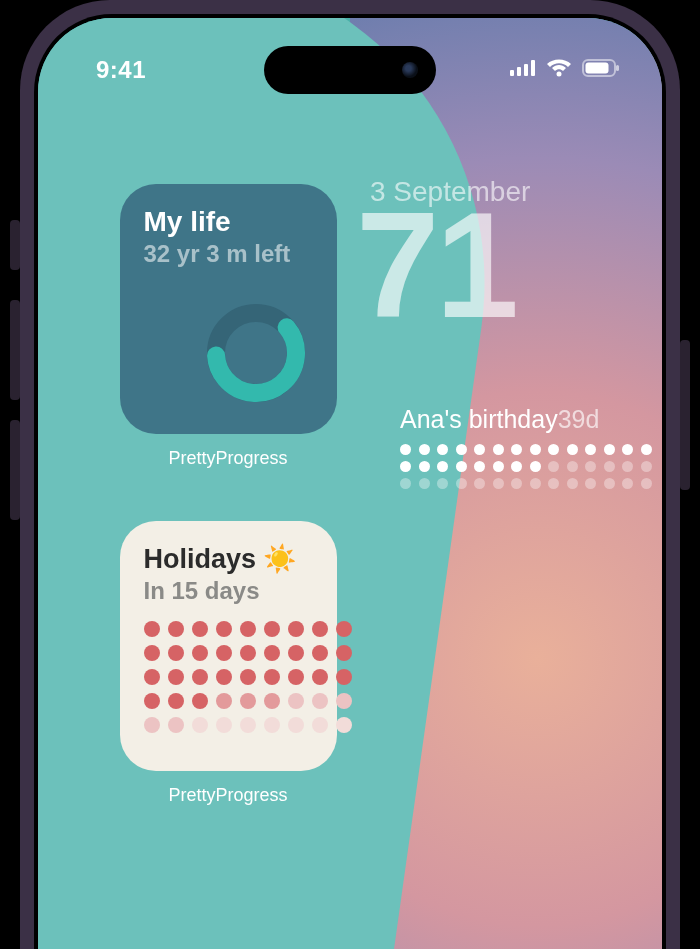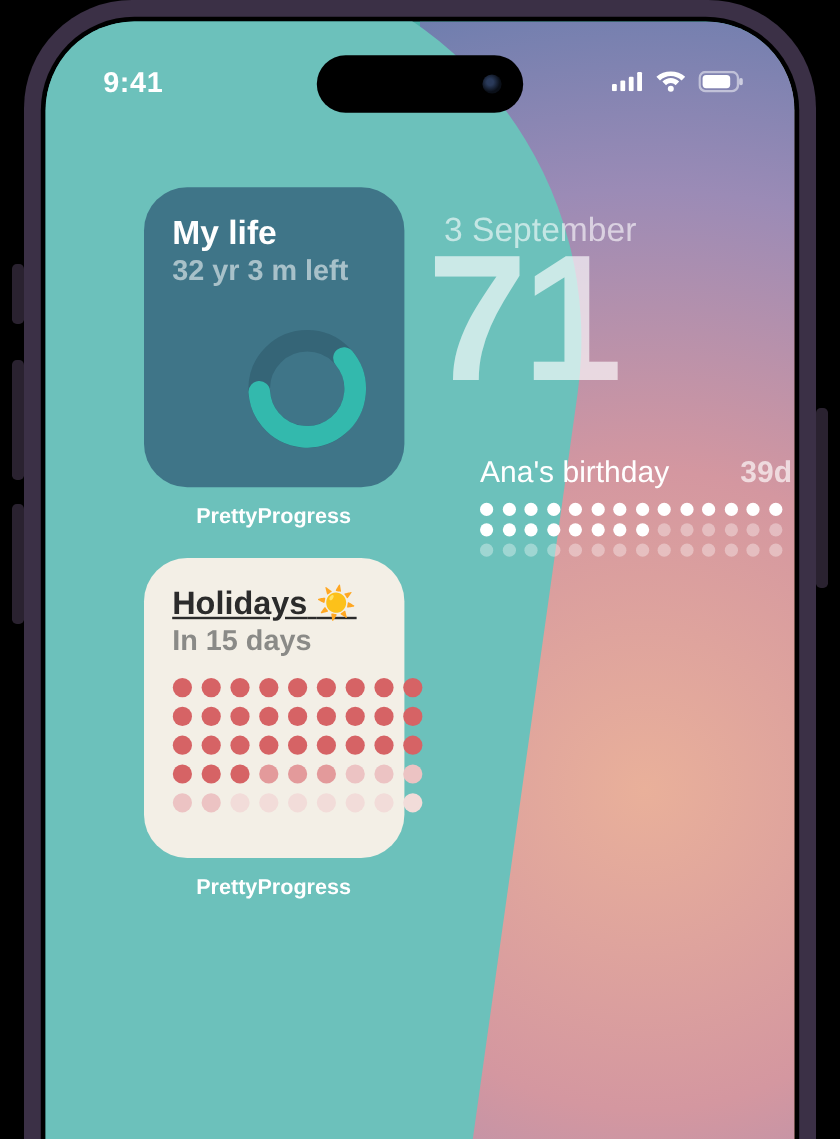--- a/index.html
+++ b/index.html
@@ -67,21 +67,21 @@
     content: "";
     position: absolute;
     right: 18px; top: 50%; transform: translateY(-50%);
     width: 16px; height: 16px; border-radius: 50%;
     background: radial-gradient(circle at 40% 40%, #2a3a5a 20%, #0a0f18 60%);
   }
 
   
   .status {
     position: absolute;
-    top: 30px; left: 0; right: 0;
+    top: 30px; left: 10px; right: 0;
     height: 44px;
     display: flex; justify-content: space-between; align-items: center;
     padding: 0 42px 0 48px;
     color: #fff;
     font-weight: 600;
   }
   .status-time { font-size: 24px; letter-spacing: 0.5px; }
   .status-icons { display: flex; align-items: center; gap: 10px; }
 
   
@@ -99,53 +99,54 @@
     letter-spacing: -4px;
     line-height: 1;
   }
 
   
   .lockwidget {
     position: absolute;
     top: 362px; left: 362px; width: 260px;
     color: #fff;
   }
-  .lw-row { display: flex; justify-content: space-between; align-items: baseline; margin-bottom: 10px; }
+  .lw-row { display: flex; align-items: baseline; margin-bottom: 10px; }
   .lw-title { font-size: 25px; font-weight: 500; }
-  .lw-right { font-size: 25px; font-weight: 700; color: rgba(255,255,255,0.65); }
+  .lw-right { font-size: 25px; font-weight: 400; color: rgba(255,255,255,0.65); margin-top: 25px; }
   .lw-dots { display: flex; flex-wrap: wrap; gap: 6px 7.5px; width: 262px; }
   .lw-dot { width: 11px; height: 11px; border-radius: 50%; background: #fff; }
   .lw-dot.dim { background: rgba(255,255,255,0.35); }
 
   
   .widgets {
     position: absolute;
     top: 138px; left: 60px;
     width: 260px;
     display: flex; flex-direction: column; align-items: center;
   }
   .widget {
     width: 217px; height: 250px;
     border-radius: 36px;
     padding: 22px 24px;
     text-align: left;
     position: relative;
+    margin-top: 28px;
   }
   .w-caption {
-    color: #fff; font-size: 18px; font-weight: 700;
+    color: #fff; font-size: 18px; font-weight: 400;
     margin: 14px 0 24px;
     text-align: center;
   }
   .w-mylife { background: #3f7588; }
   .w-mylife .w-title { color: #fff; font-size: 28px; font-weight: 600; }
   .w-mylife .w-sub { color: rgba(255,255,255,0.55); font-size: 24px; font-weight: 700; margin-top: 2px; }
   .ring-wrap { position: absolute; bottom: 22px; right: 26px; }
 
   .w-holidays { background: #f3efe6; }
-  .w-holidays .w-title { color: #2b2b2b; font-size: 27px; font-weight: 600; text-decoration: underline; }
+  .w-holidays .w-title { color: #2b2b2b; font-size: 27px; font-weight: 600; }
   .w-holidays .w-sub { color: #8a8a87; font-size: 24px; font-weight: 700; margin-top: 2px; }
   .h-grid {
     margin-top: 16px;
     display: grid;
     grid-template-columns: repeat(9, 16px);
     gap: 8px 8px;
   }
   .h-dot { width: 16px; height: 16px; border-radius: 50%; background: #d66365; }
   .h-dot.dim1 { background: #e39a9b; }
   .h-dot.dim2 { background: #ecc3c3; }

